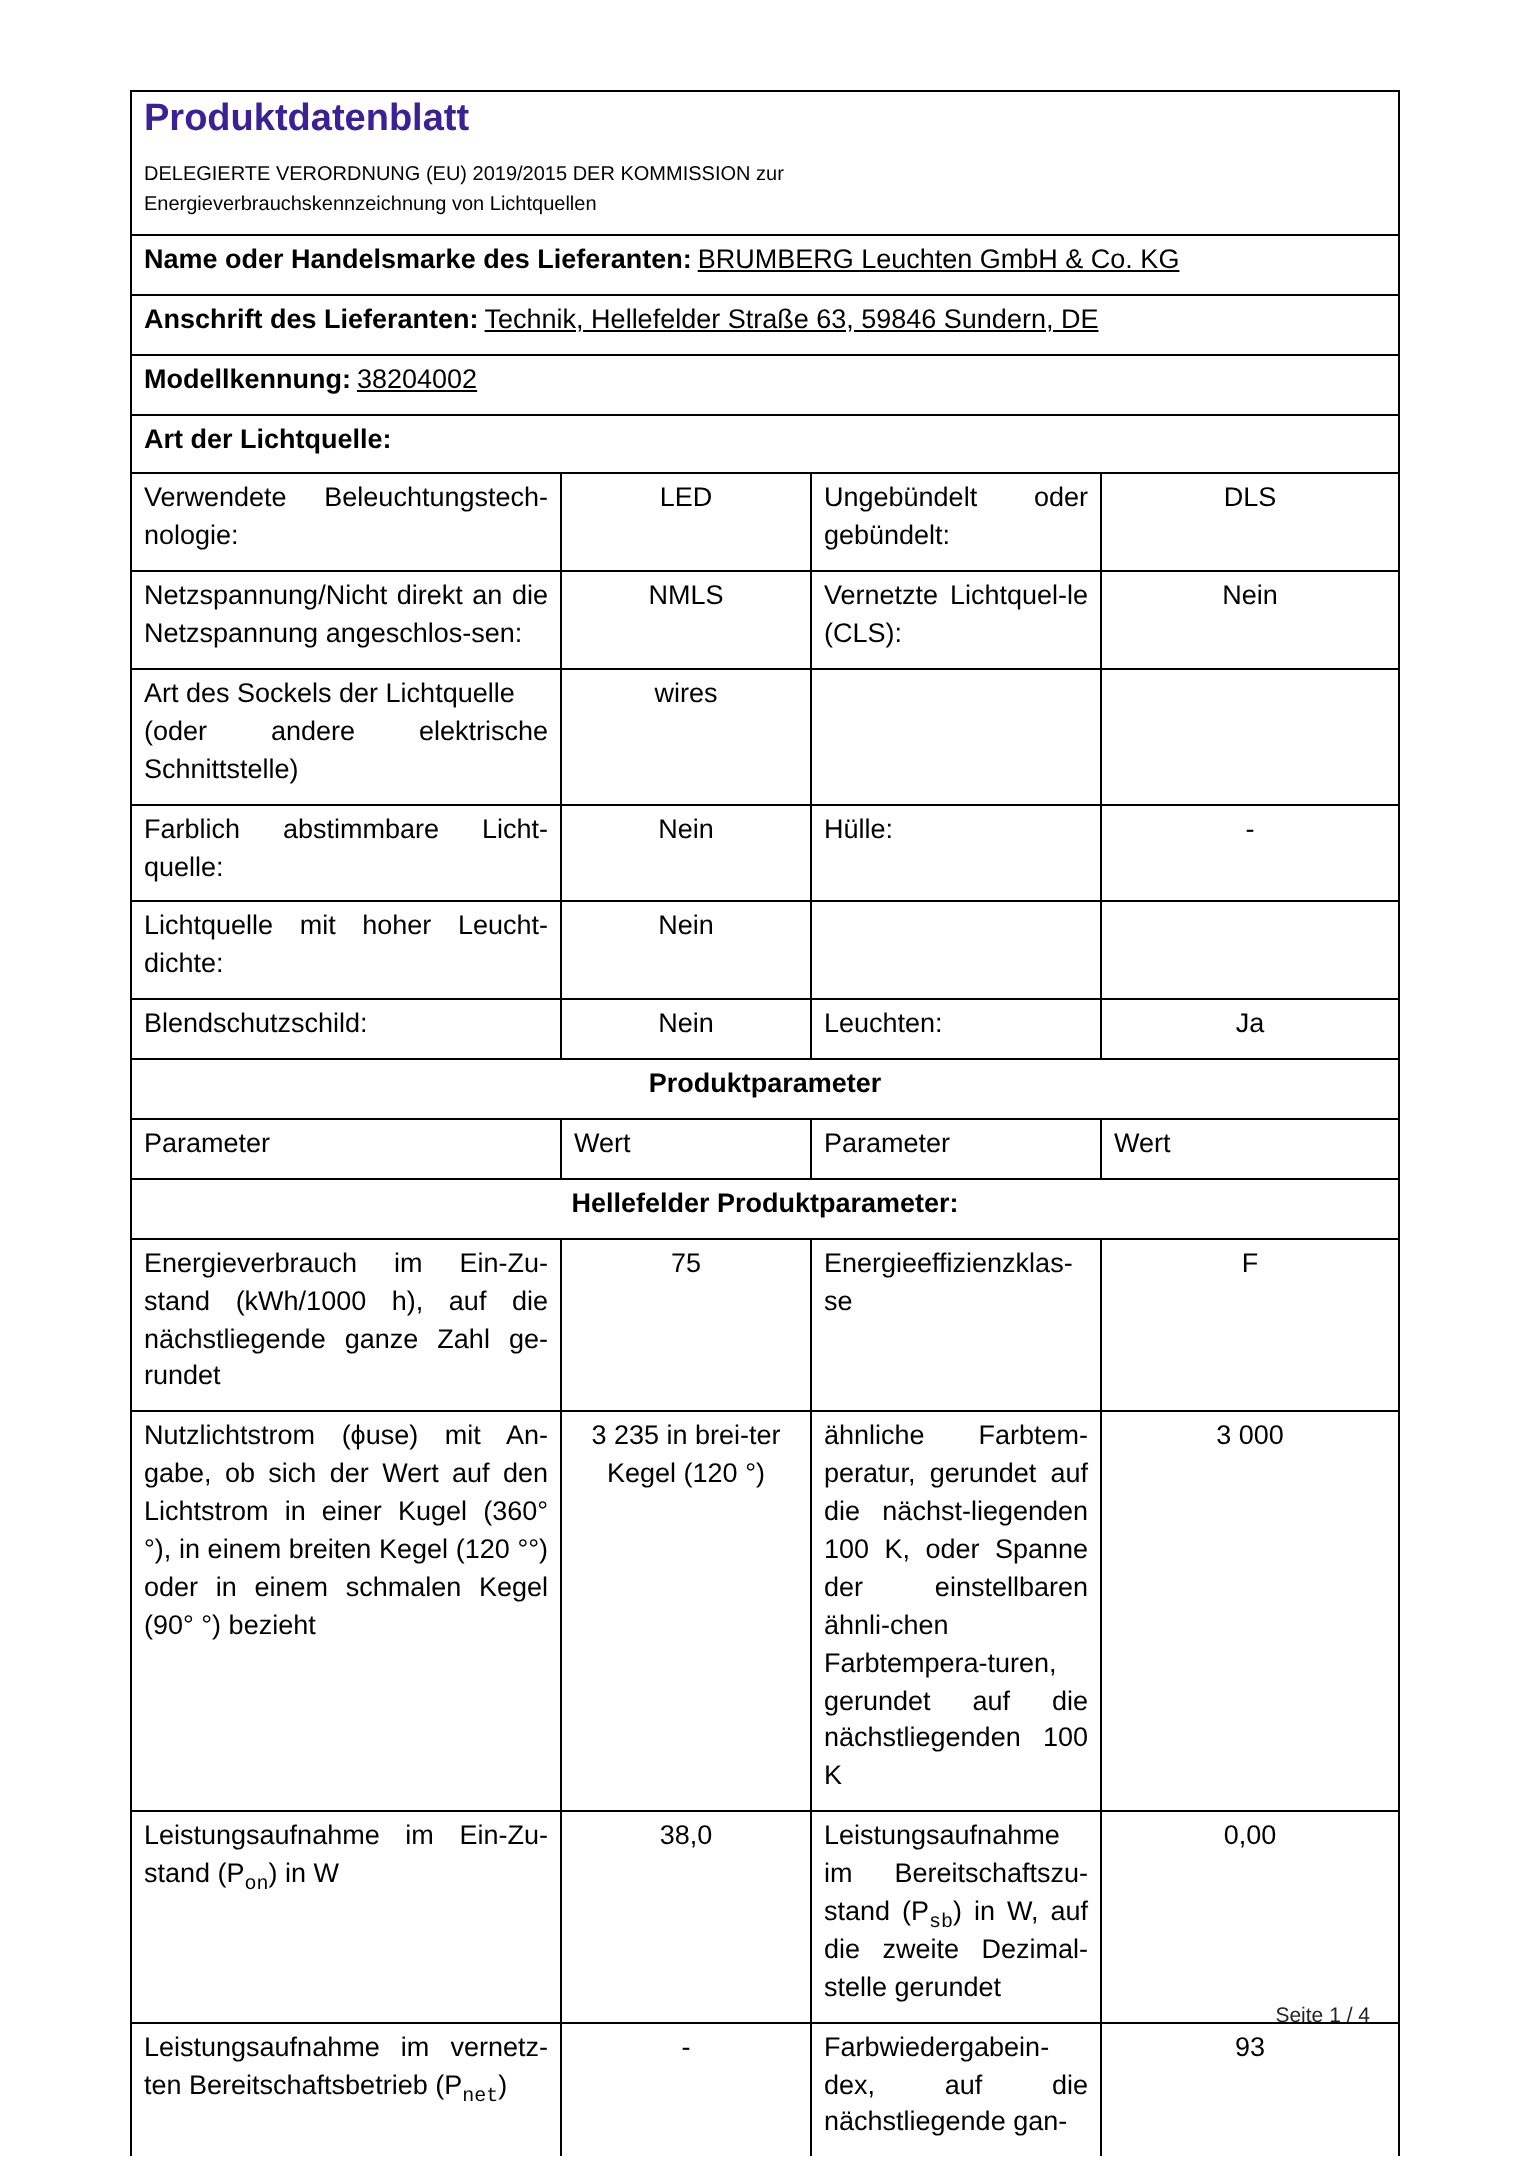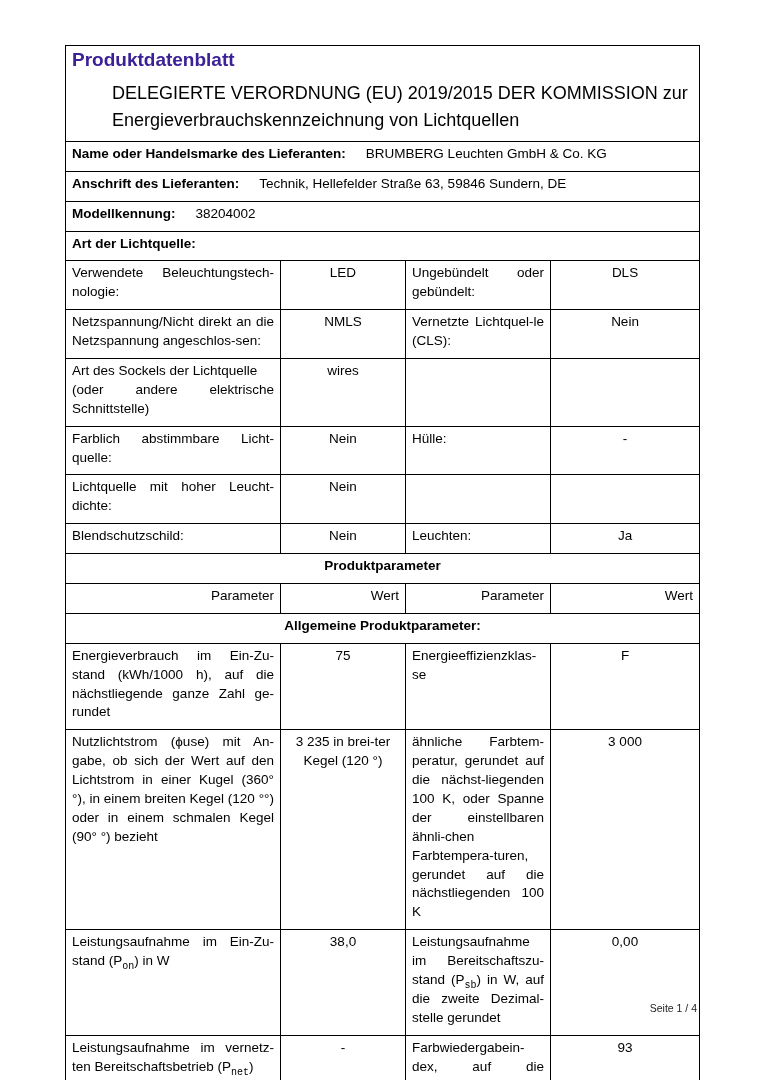--- a/index.html
+++ b/index.html
@@ -9,32 +9,32 @@
     -webkit-font-smoothing:antialiased;
   }
   .sheet{position:absolute;left:65px;top:45px;width:634px;}
   table.doc{border-collapse:collapse;width:634px;table-layout:fixed;}
   table.doc td{
     border:1.5px solid #000;vertical-align:top;
     padding:3px 6px 7px 6px;font-size:13.5px;line-height:1.4;
   }
   td.hdrcell{padding:6px 9px 10px 9px;}
   .title{font-size:19px;font-weight:bold;color:#3b2096;line-height:1.15;margin-bottom:9px;}
-  .reg{font-size:18px;line-height:1.5;white-space:pre-line;margin-left:40px;}
+  .reg{font-size:10px;line-height:1.5;white-space:pre-line;}
   .inforow .lab{font-weight:bold;}
-  .inforow .val{margin-left:20px;}
+  .inforow .val{margin-left:3px;text-decoration:underline;}
   td.lbl{text-align:justify;white-space:pre-line;}
   td.val{text-align:center;margin-left:11px;}
   td.sec{text-align:center;font-weight:bold;padding:3px 6px 5px 6px;}
-  td.colhead{padding:3px 6px 5px 6px;text-align:right;}
+  td.colhead{padding:3px 6px 5px 6px;}
   tr.cutrow td{border-bottom:none;}
   .clip{max-height:58px;overflow:hidden;}
   sub{font-size:10px;line-height:0;font-family:Liberation Mono, monospace;}
   .footer{
-    position:absolute;right:67px;top:1002px;
+    position:absolute;right:79px;top:1002px;
     font-size:10.5px;color:#222;text-align:center;
   }
 </style>
 </head>
 <body>
 
 <div class="sheet">
   <table class="doc">
     <colgroup>
       <col style="width:215px">
@@ -114,21 +114,21 @@
     <tr>
       <td colspan="4" class="sec">Produktparameter</td>
     </tr>
     <tr>
       <td class="colhead">Parameter</td>
       <td class="colhead">Wert</td>
       <td class="colhead">Parameter</td>
       <td class="colhead">Wert</td>
     </tr>
     <tr>
-      <td colspan="4" class="sec">Allgemeine Produktparameter:</td>
+      <td colspan="4" class="sec">Hellefelder Produktparameter:</td>
     </tr>
 
     <tr>
       <td class="lbl">Energieverbrauch im Ein-Zu-stand (kWh/1000 h), auf die nächstliegende ganze Zahl ge-rundet</td>
       <td class="val">75</td>
       <td class="lbl">Energieeffizienzklas-se</td>
       <td class="val">F</td>
     </tr>
     <tr>
       <td class="lbl">Nutzlichtstrom (ϕuse) mit An-gabe, ob sich der Wert auf den Lichtstrom in einer Kugel (360° °), in einem breiten Kegel (120 °°) oder in einem schmalen Kegel (90° °) bezieht</td>

